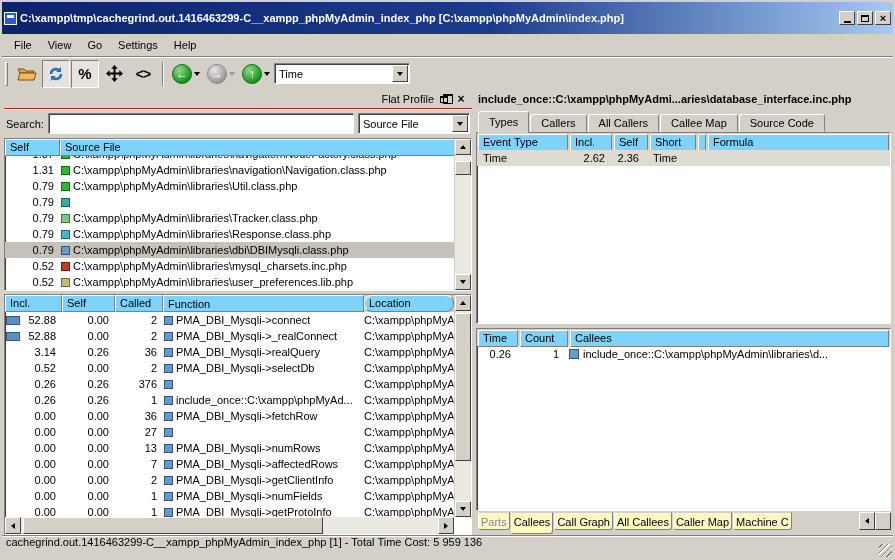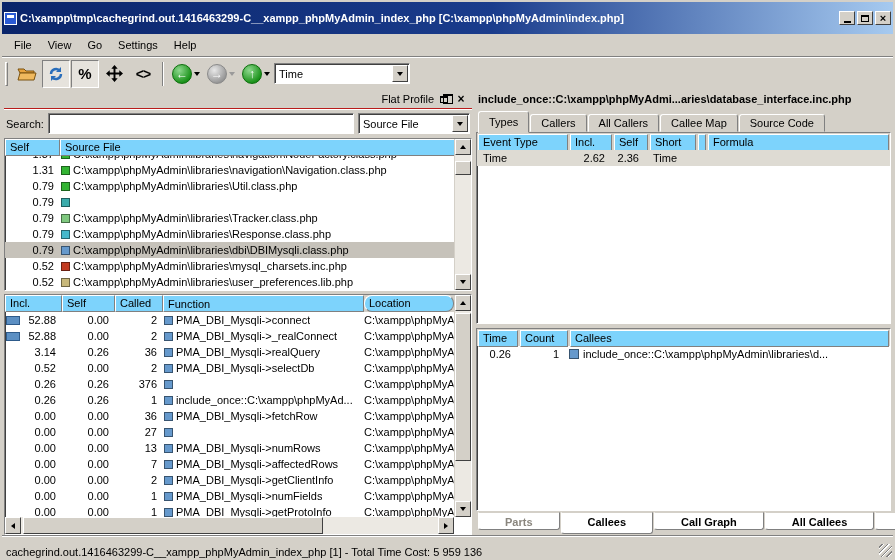--- a/index.html
+++ b/index.html
@@ -123,29 +123,29 @@
   .et-formula { flex:1; }
   .types-row { background:#dedbd3; }
   .types-row .cell { padding:0 4px; }
 
   .ca-time { width:40px; flex:0 0 40px; }
   .ca-count { width:48px; flex:0 0 48px; }
   .ca-callee { flex:1; min-width:0; display:flex; align-items:center; overflow:hidden; }
   .ca-callee .sq { width:10px; height:10px; flex-basis:10px; margin:0 4px; }
 
   .bottom-tabrow { flex:0 0 24px; display:flex; align-items:flex-start; padding-left:2px; padding-top:1px; position:relative; }
-  .btab { background:#ffffff; border:1px solid; border-color:#d4d0c8 #808080 #808080 #fff; border-radius:0 0 3px 3px; padding:3px 26px 2px; height:18px; margin-right:1px; white-space:nowrap;font-weight:bold; }
+  .btab { background:#fef9c3; border:1px solid; border-color:#d4d0c8 #808080 #808080 #fff; border-radius:0 0 3px 3px; padding:3px 2px 2px; height:18px; margin-right:1px; white-space:nowrap; }
   .btab.active { height:22px; border-top-color:#d4d0c8; }
   .btab.disabled { color:#8a867e; text-shadow:1px 1px 0 #fff; }
   .btab.clipped { max-width:62px; overflow:hidden; margin-right:0; }
   .btab-scroll { margin-left:auto; display:flex; }
   .btab-scroll .sb-btn { width:17px; height:18px; }
 
   
-  .statusbar { flex:0 0 23px; border-top:1px solid #808080; box-shadow:inset 0 1px 0 #fff; display:flex; align-items:flex-end; padding:0 4px; position:relative; }
+  .statusbar { flex:0 0 23px; border-top:1px solid #808080; box-shadow:inset 0 1px 0 #fff; display:flex; align-items:flex-start; padding:0 4px; position:relative; }
   .status-text { white-space:nowrap; overflow:hidden; flex:1; }
   .resize-grip { position:absolute; right:1px; bottom:1px; width:13px; height:13px; background:repeating-linear-gradient(135deg, transparent 0 2px, #808080 2px 3px, #fff 3px 4px); }
 </style>
 </head>
 <body>
 
 <div class="window">
 
   <div class="titlebar">
     <span class="app-icon"></span>

